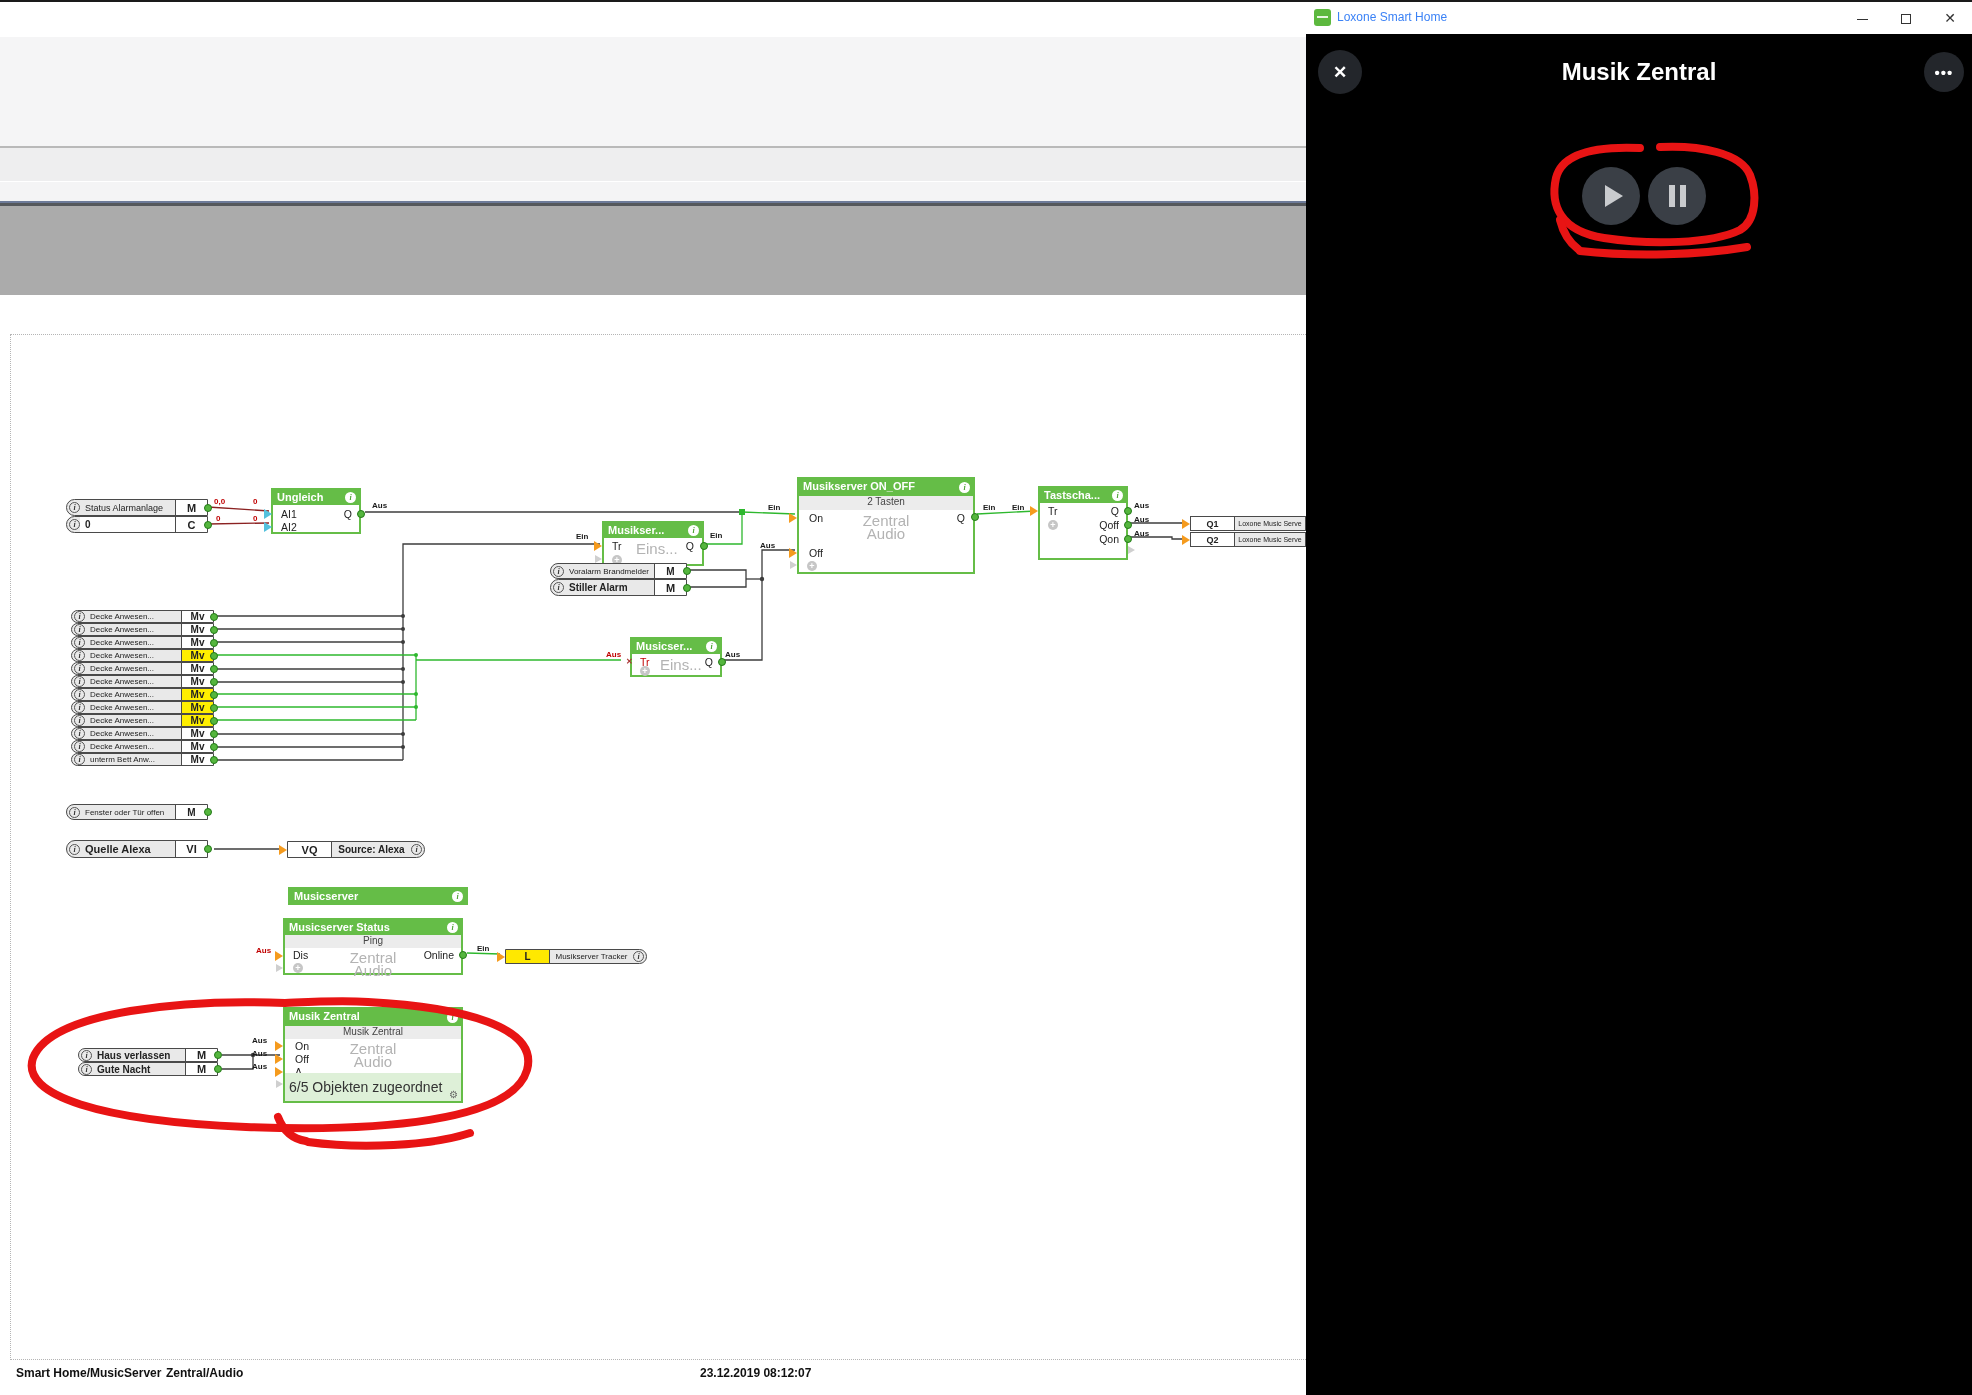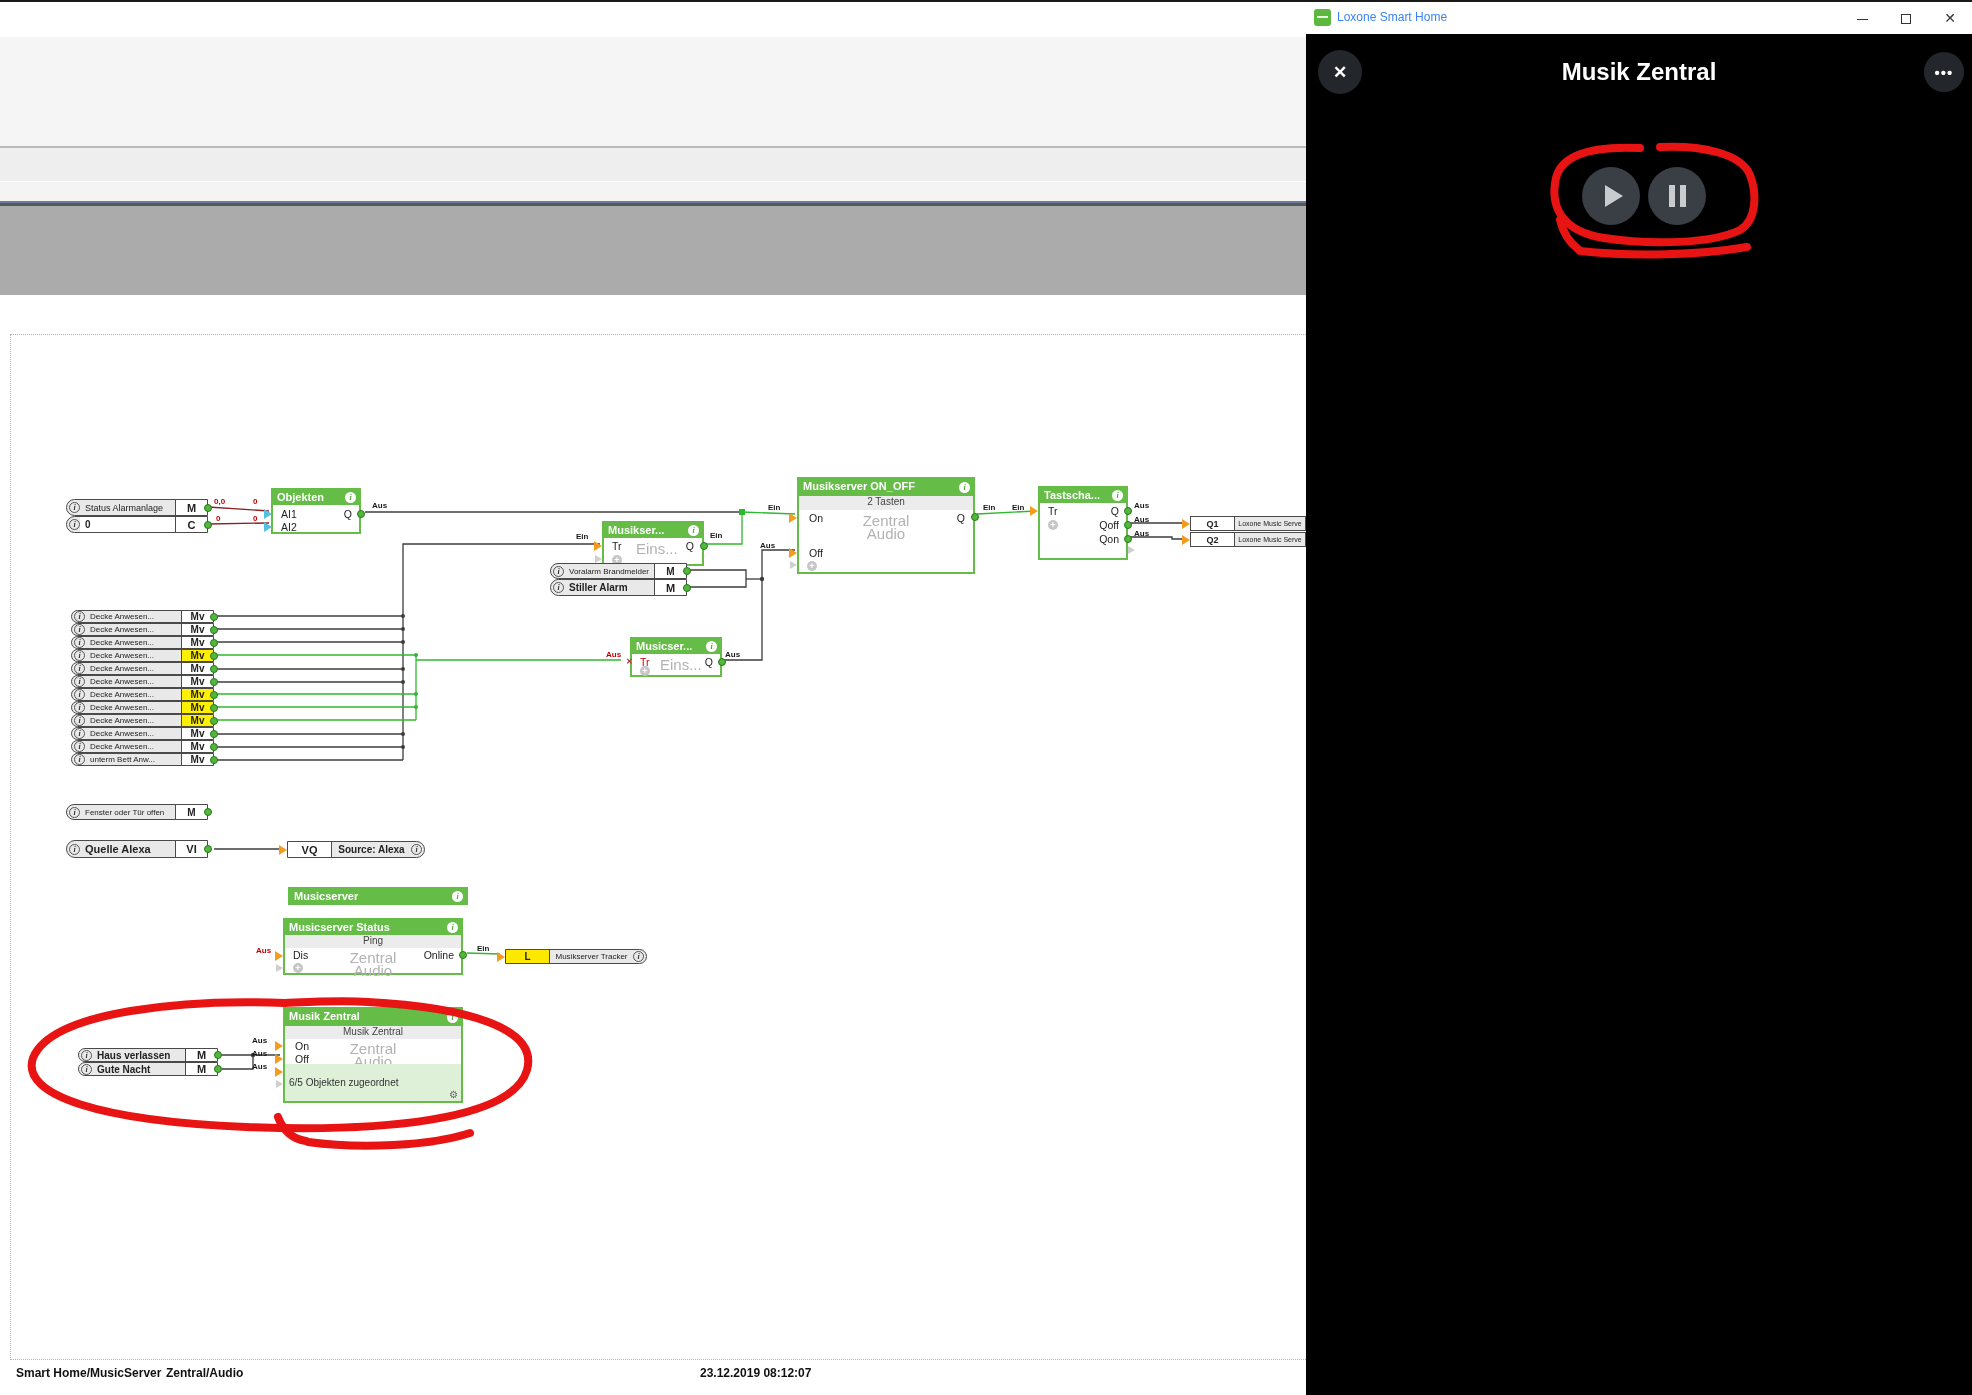--- a/index.html
+++ b/index.html
@@ -55,21 +55,21 @@
   .bctr  { left:0; right:0; text-align:center; }
   .plus  { position:absolute; width:10px; height:10px; background:#c6c6c6; border-radius:50%; color:#fff;
            font-size:9px; line-height:10px; text-align:center; font-weight:700; }
   .oarr  { position:absolute; width:0; height:0; border-top:5px solid transparent; border-bottom:5px solid transparent;
            border-left:8px solid #f59b1e; }
   .carr  { position:absolute; width:0; height:0; border-top:5px solid transparent; border-bottom:5px solid transparent;
            border-left:8px solid #53c1dd; }
   .garr  { position:absolute; width:0; height:0; border-top:4px solid transparent; border-bottom:4px solid transparent;
            border-left:7px solid #cfcfcf; }
   .gdot  { position:absolute; width:8px; height:8px; background:#55b63e; border:1px solid #237a18; border-radius:50%; }
-  .footerband { position:absolute; left:0; right:0; bottom:0; background:#def0d8; color:#333; font-size:10px; padding:13px 4px; }
+  .footerband { position:absolute; left:0; right:0; bottom:0; background:#def0d8; color:#333; font-size:14px; padding:6px 4px; }
   .gear { position:absolute; right:3px; bottom:1px; font-size:10px; color:#666; }
   .xmark { position:absolute; font-size:8px; font-weight:700; color:#a33; }
 
   .flabel { position:absolute; font-size:8px; font-weight:700; white-space:nowrap; }
   .flabel.k { color:#1a1a1a; } .flabel.r { color:#c00000; }
 
   svg.layer { position:absolute; left:0; top:0; pointer-events:none; }
 
   
   #panel { position:absolute; left:1306px; top:0; width:666px; height:1395px; background:#000; border-top:2px solid #1a1a1a; }
@@ -161,21 +161,21 @@
           <circle cx="403" cy="745" r="2" fill="#3c3c3c"></circle>
           <circle cx="416" cy="653" r="2" fill="#2eb82e"></circle>
             <circle cx="416" cy="692" r="2" fill="#2eb82e"></circle>
           <circle cx="416" cy="705" r="2" fill="#2eb82e"></circle>
           <circle cx="762" cy="577" r="2.2" fill="#3c3c3c"></circle>
           <circle cx="253" cy="1053" r="2.2" fill="#3c3c3c"></circle>
         </g>
       </svg>
 
       <div class="blk" style="left:271px;top:486px;width:90px;height:46px">
-        <div class="blk-h">Objekten</div>
+        <div class="blk-h">Ungleich</div>
         <div class="blk-i">i</div>
         <span class="btxt" style="left:8px;top:18px">AI1</span>
         <span class="btxt" style="right:7px;top:18px">Q</span>
         <span class="btxt" style="left:8px;top:31px">AI2</span>
         <span class="carr" style="left:-9px;top:19px"></span>
         <span class="carr" style="left:-9px;top:32px"></span>
         <span class="gdot" style="right:-6px;top:20px"></span>
       </div>
 
       <div class="blk" style="left:602px;top:519px;width:102px;height:45px">

